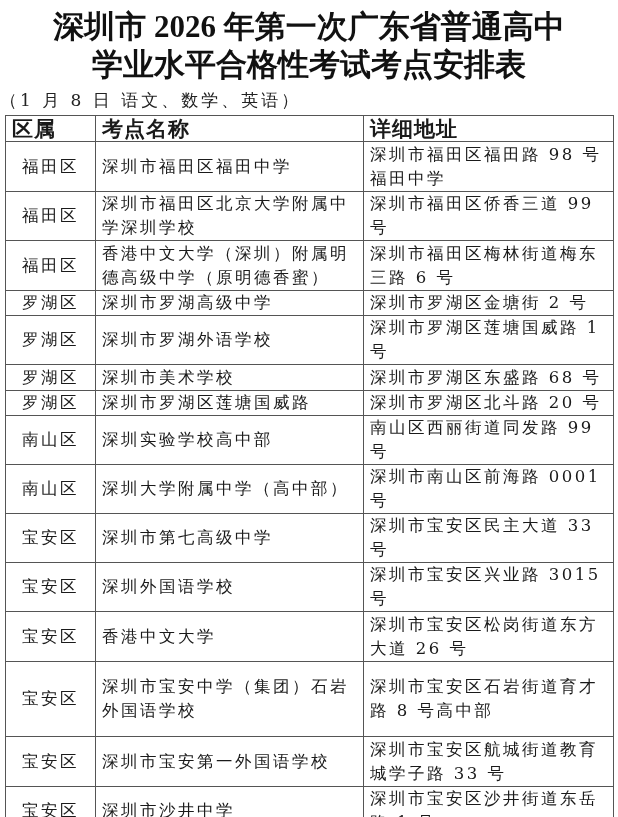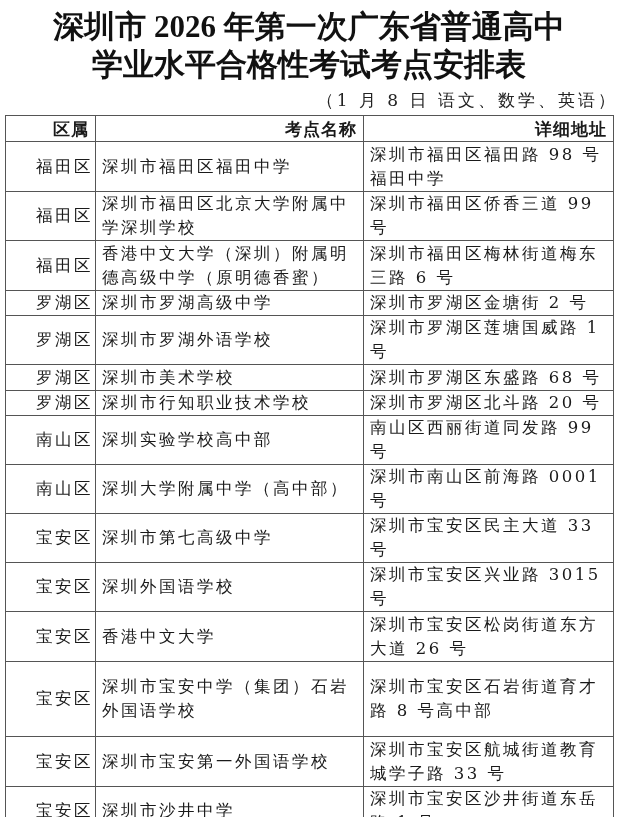--- a/index.html
+++ b/index.html
@@ -1,24 +1,24 @@
 <!DOCTYPE html>
 <html><head>
 <meta charset="utf-8">
 <style>
   html, body { margin:0; padding:0; background:#ffffff; }
   body { width:618px; height:817px; position:relative; overflow:hidden; font-family:"DejaVu Serif","Liberation Serif",serif; color:#1a1a1a; }
   .title { position:absolute; left:0; width:618px; text-align:center; font-family:Liberation Serif, serif; font-weight:bold; font-size:31px; letter-spacing:0px; color:#111; }
   .t1 { top:6px; }
   .t2 { top:44px; }
-  .subtitle { position:absolute; left:0; width:618px; top:89px; text-align:right; font-size:17px; letter-spacing:3px; color:#222; }
+  .subtitle { position:absolute; left:0; width:618px; top:89px; text-align:left; font-size:17px; letter-spacing:3px; color:#222; }
   table { position:absolute; left:5px; top:115px; width:608px; border-collapse:collapse; table-layout:fixed; }
   td, th { border:1.3px solid #555; padding:0 6px; font-size:16.5px; letter-spacing:2.5px; line-height:24px; vertical-align:middle; font-weight:normal; }
-  th { font-weight:bold; letter-spacing:1px; text-align:right; height:25px; font-size:17px; }
-  td.district { text-align:right; padding:0 2px; }
+  th { font-weight:bold; letter-spacing:1px; text-align:left; height:25px; font-size:21px; }
+  td.district { text-align:center; padding:0 2px; }
   td.name, td.addr { text-align:left; }
   col.c1 { width:90px; } col.c2 { width:268px; } col.c3 { width:250px; }
 </style>
 </head>
 <body>
 
 <div class="title t1">深圳市 2026 年第一次广东省普通高中</div>
 <div class="title t2">学业水平合格性考试考点安排表</div>
 <div class="subtitle">（1 月 8 日  语文、数学、英语）</div>
 
@@ -61,21 +61,21 @@
         <td class="name">深圳市罗湖外语学校</td>
         <td class="addr">深圳市罗湖区莲塘国威路 1 号</td>
       </tr>
       <tr style="height: 26px;">
         <td class="district">罗湖区</td>
         <td class="name">深圳市美术学校</td>
         <td class="addr">深圳市罗湖区东盛路 68 号</td>
       </tr>
       <tr style="height: 25px;">
         <td class="district">罗湖区</td>
-        <td class="name">深圳市行知职业技术学校</td>
+        <td class="name">深圳市罗湖区莲塘国威路</td>
         <td class="addr">深圳市罗湖区北斗路 20 号</td>
       </tr>
       <tr style="height: 25px;">
         <td class="district">南山区</td>
         <td class="name">深圳实验学校高中部</td>
         <td class="addr">南山区西丽街道同发路 99 号</td>
       </tr>
       <tr style="height: 25px;">
         <td class="district">南山区</td>
         <td class="name">深圳大学附属中学（高中部）</td>

